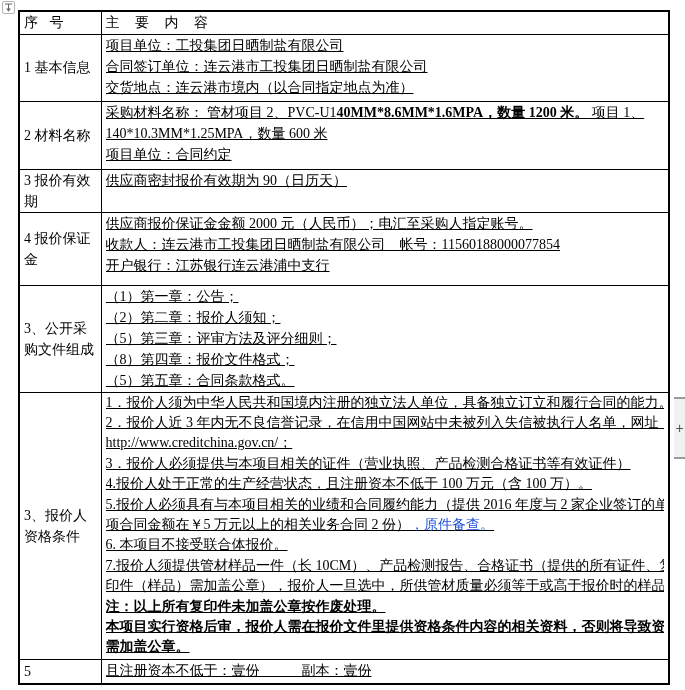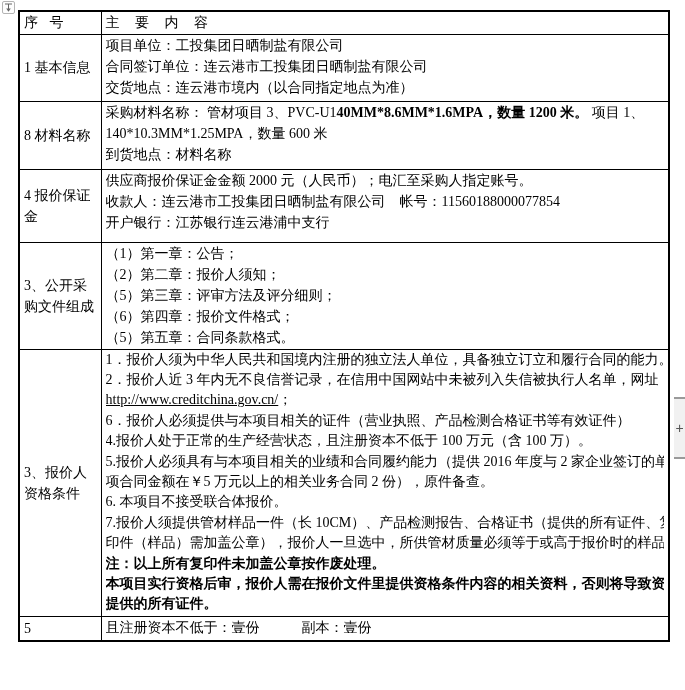--- a/index.html
+++ b/index.html
@@ -38,30 +38,30 @@
   th.c1{width:82px;letter-spacing:4px;}
   th.c2{letter-spacing:6px;}
   td.label{
     width:82px;
     vertical-align:middle;
     line-height:21px;
     text-align:justify;
   }
   td.content{
     vertical-align:top;
-    padding-top:1px;padding-bottom:1px;
+    padding-top:1px;padding-bottom:1px;text-decoration:underline;
   }
   .line{
     line-height:21px;
     white-space:nowrap;
     overflow:hidden;
   }
   tr.dense .line{line-height:20.4px;}
   .sb{font-weight:bold;}
-  .sr{color:#000000;}
+  .sr{color:#1d4ed8;}
   .su{text-decoration:underline;}
   
   .margin-widget{
     position:absolute;right:0;top:397px;
     width:11px;height:62px;
     background:#f1f1f1;
     border-top:2px solid #9a9a9a;
     border-bottom:2px solid #9a9a9a;
     box-sizing:border-box;
     display:flex;align-items:center;justify-content:center;
@@ -92,61 +92,67 @@
     <tbody id="rows">
         <tr style="height: 67px;">
           <td class="label">1 基本信息</td>
           <td class="content">
             <div class="line"><span>项目单位：工投集团日晒制盐有限公司</span></div>
             <div class="line"><span>合同签订单位：连云港市工投集团日晒制盐有限公司</span></div>
             <div class="line"><span>交货地点：连云港市境内（以合同指定地点为准）</span></div>
           </td>
         </tr>
         <tr style="height: 68px;">
-          <td class="label">8 材料名称</td>
+          <td class="label">2 材料名称</td>
           <td class="content">
-            <div class="line"><span>采购材料名称： 管材项目 3、PVC-U1</span><span class="sb">40MM*8.6MM*1.6MPA，数量 1200 米。</span><span> 项目 1、</span></div>
+            <div class="line"><span>采购材料名称： 管材项目 2、PVC-U1</span><span class="sb">40MM*8.6MM*1.6MPA，数量 1200 米。</span><span> 项目 1、</span></div>
             <div class="line"><span>140*10.3MM*1.25MPA，数量 600 米</span></div>
-            <div class="line"><span>到货地点：材料名称</span></div>
+            <div class="line"><span>项目单位：合同约定</span></div>
+          </td>
+        </tr>
+        <tr style="height: 42px;">
+          <td class="label">3 报价有效期</td>
+          <td class="content">
+            <div class="line"><span>供应商密封报价有效期为 90（日历天）</span></div>
           </td>
         </tr>
         <tr style="height: 73px;">
           <td class="label">4 报价保证金</td>
           <td class="content">
             <div class="line"><span>供应商报价保证金金额 2000 元（人民币）；电汇至采购人指定账号。</span></div>
             <div class="line"><span>收款人：连云港市工投集团日晒制盐有限公司　帐号：11560188000077854</span></div>
             <div class="line"><span>开户银行：江苏银行连云港浦中支行</span></div>
           </td>
         </tr>
         <tr style="height: 107px;">
           <td class="label">3、公开采购文件组成</td>
           <td class="content">
             <div class="line"><span>（1）第一章：公告；</span></div>
             <div class="line"><span>（2）第二章：报价人须知；</span></div>
             <div class="line"><span>（5）第三章：评审方法及评分细则；</span></div>
-            <div class="line"><span>（6）第四章：报价文件格式；</span></div>
+            <div class="line"><span>（8）第四章：报价文件格式；</span></div>
             <div class="line"><span>（5）第五章：合同条款格式。</span></div>
           </td>
         </tr>
         <tr class="dense" style="height: 267px;">
           <td class="label">3、报价人资格条件</td>
           <td class="content">
             <div class="line"><span>1．报价人须为中华人民共和国境内注册的独立法人单位，具备独立订立和履行合同的能力。</span></div>
             <div class="line"><span>2．报价人近 3 年内无不良信誉记录，在信用中国网站中未被列入失信被执行人名单，网址：</span></div>
             <div class="line"><span class="su">http://www.creditchina.gov.cn/</span><span>；</span></div>
-            <div class="line"><span>6．报价人必须提供与本项目相关的证件（营业执照、产品检测合格证书等有效证件）</span></div>
+            <div class="line"><span>3．报价人必须提供与本项目相关的证件（营业执照、产品检测合格证书等有效证件）</span></div>
             <div class="line"><span>4.报价人处于正常的生产经营状态，且注册资本不低于 100 万元（含 100 万）。</span></div>
             <div class="line"><span>5.报价人必须具有与本项目相关的业绩和合同履约能力（提供 2016 年度与 2 家企业签订的单</span></div>
             <div class="line"><span>项合同金额在￥5 万元以上的相关业务合同 2 份）</span><span class="sr">，原件备查。</span></div>
             <div class="line"><span>6. 本项目不接受联合体报价。</span></div>
             <div class="line"><span>7.报价人须提供管材样品一件（长 10CM）、产品检测报告、合格证书（提供的所有证件、复</span></div>
             <div class="line"><span>印件（样品）需加盖公章），报价人一旦选中，所供管材质量必须等于或高于报价时的样品。</span></div>
             <div class="line"><span class="sb">注：以上所有复印件未加盖公章按作废处理。</span></div>
             <div class="line"><span class="sb">本项目实行资格后审，报价人需在报价文件里提供资格条件内容的相关资料，否则将导致资</span></div>
-            <div class="line"><span class="sb">提供的所有证件。</span></div>
+            <div class="line"><span class="sb">需加盖公章。</span></div>
           </td>
         </tr>
         <tr style="height: 25px;">
           <td class="label">5</td>
           <td class="content">
             <div class="line"><span>且注册资本不低于：壹份　　　副本：壹份</span></div>
           </td>
         </tr>
       </tbody>
   </table>

